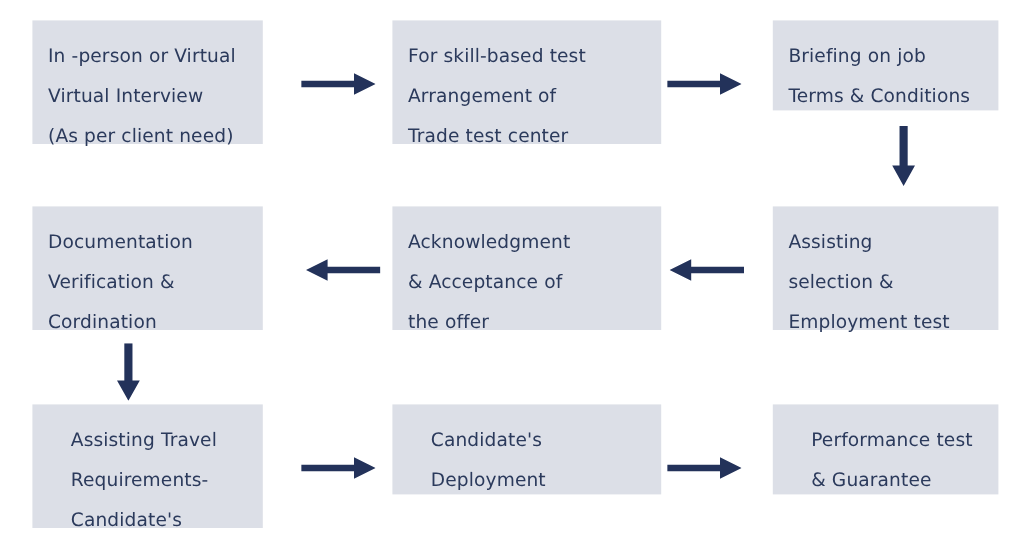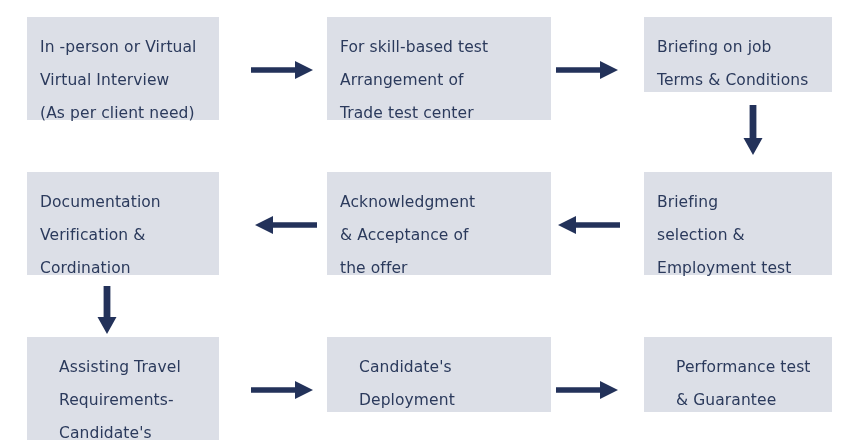--- a/index.html
+++ b/index.html
@@ -114,21 +114,21 @@
     <span class="line">the offer</span>
   </div>
 
   <div class="arrow" style="left:558px; top:213px;">
     <svg width="62" height="24" viewBox="0 0 62 24" aria-hidden="true">
       <path d="M62 9.2 H18 V3 L0 12 L18 21 V14.8 H62 Z" fill="#23325a"></path>
     </svg>
   </div>
 
   <div class="node col3 row2 h3">
-    <span class="line">Briefing</span>
+    <span class="line">Assisting</span>
     <span class="line">selection &amp;</span>
     <span class="line">Employment test</span>
   </div>
 
   <div class="arrow" style="left:95px; top:286px;">
     <svg width="24" height="48" viewBox="0 0 24 48" aria-hidden="true">
       <path d="M8.6 0 H15.4 V31 H21.5 L12 48 L2.5 31 H8.6 Z" fill="#23325a"></path>
     </svg>
   </div>
 

